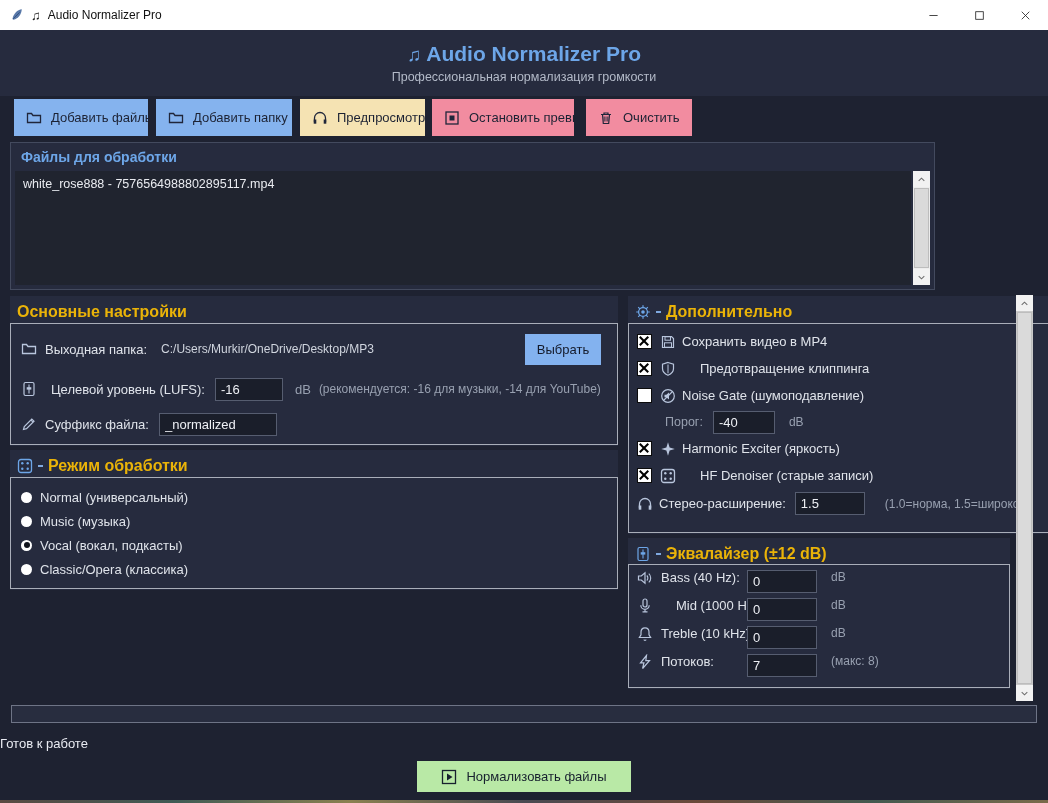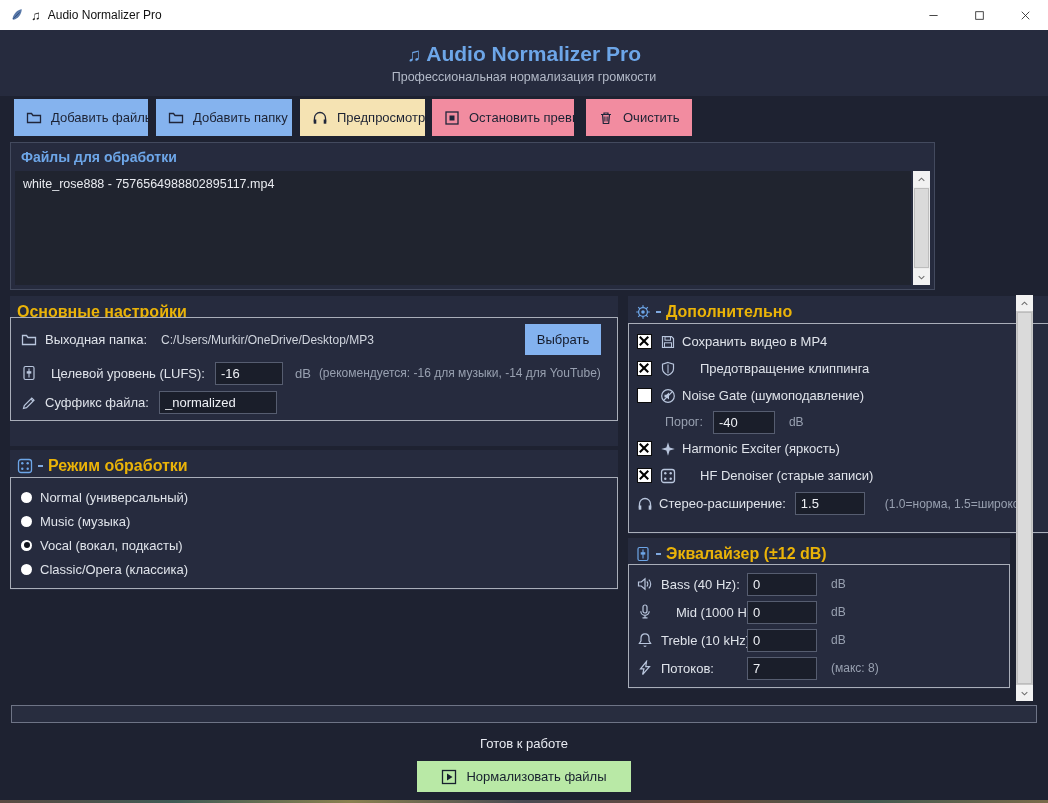--- a/index.html
+++ b/index.html
@@ -47,21 +47,21 @@
   .p-settings{left:10px;top:266px;width:608px;height:150px}
   .p-mode{left:10px;top:420px;width:608px;height:140px}
   .p-adv{left:628px;top:266px;width:454px;height:238px}
   .p-eq{left:628px;top:508px;width:382px;height:151px}
   .sec-h{position:absolute;left:7px;top:7px;display:flex;align-items:center;gap:5px;
          font-size:16px;font-weight:bold;color:#eab308}
   .sec-h .i{color:#6da6e8}
   .dash{width:5px;height:2px;background:#7fa9e0;flex:none}
   .pbox{position:absolute;left:0;right:0;border:1px solid #a9aeb9;box-sizing:border-box;
         display:flex;flex-direction:column;background:#262b3e}
-  .pb-settings{top:21px;height:104px;padding:3px 10px}
+  .pb-settings{top:27px;height:122px;padding:3px 10px}
   .pb-mode{top:27px;height:112px;padding:7px 10px}
   .pb-adv{top:27px;height:210px;padding:4px 8px}
   .pb-eq{top:26px;height:124px;padding:5px 8px}
   .row{display:flex;align-items:center}
   .lab{font-size:13px;color:#dfe3ea;white-space:nowrap}
   .dim{font-size:12px;color:#98a0b0;white-space:nowrap}
   .inp{background:#1a1e2a;border:1px solid #565d70;color:#eef0f5;font-size:13px;height:21px;
        padding:0 5px;font-family:"Liberation Sans",sans-serif;box-sizing:content-box}
   .spacer{flex:1}
   
@@ -76,28 +76,28 @@
   
   .arow{height:27px;display:flex;align-items:center}
   .cb{width:13px;height:13px;background:#fff;border:1px solid #0c0c0c;position:relative;flex:none;margin-right:8px}
   .cb.on::before,.cb.on::after{content:"";position:absolute;left:0px;top:5.4px;width:12px;height:1.9px;background:#000}
   .cb.on::before{transform:rotate(45deg)}.cb.on::after{transform:rotate(-45deg)}
   .aico{width:22px;display:flex;justify-content:flex-start;flex:none}
   .ml18{margin-left:18px}
   .thr{height:26px;padding-left:28px}
   .strow{height:29px}
   
-  .erow{height:28px;display:flex;align-items:center}
+  .erow{height:28px;display:flex;align-items:flex-start}
   .eico{width:24px;flex:none}
   .eq-label{width:86px;overflow:hidden;flex:none}
   .eq-label.shift{margin-left:15px;width:71px}
   .unit{margin-left:14px}
   
   .progress{position:absolute;left:11px;top:675px;width:1024px;height:16px;background:#282d3f;border:1px solid #6e7486}
-  .status{position:absolute;left:0;top:706px;width:100%;text-align:center;font-size:13px;color:#e9ebf2}
+  .status{position:absolute;left:0;top:706px;width:100%;text-align:left;font-size:13px;color:#e9ebf2}
   .normalize{position:absolute;left:417px;top:731px;width:214px;height:31px;background:#b9e9a6;border:none;
      display:flex;align-items:center;justify-content:center;gap:9px;font-size:13px;color:#17202e}
   .normalize .i{color:#17202e}
   svg{display:block}
 </style>
 </head>
 <body>
 
 <svg width="0" height="0" style="position:absolute">
   <defs>

